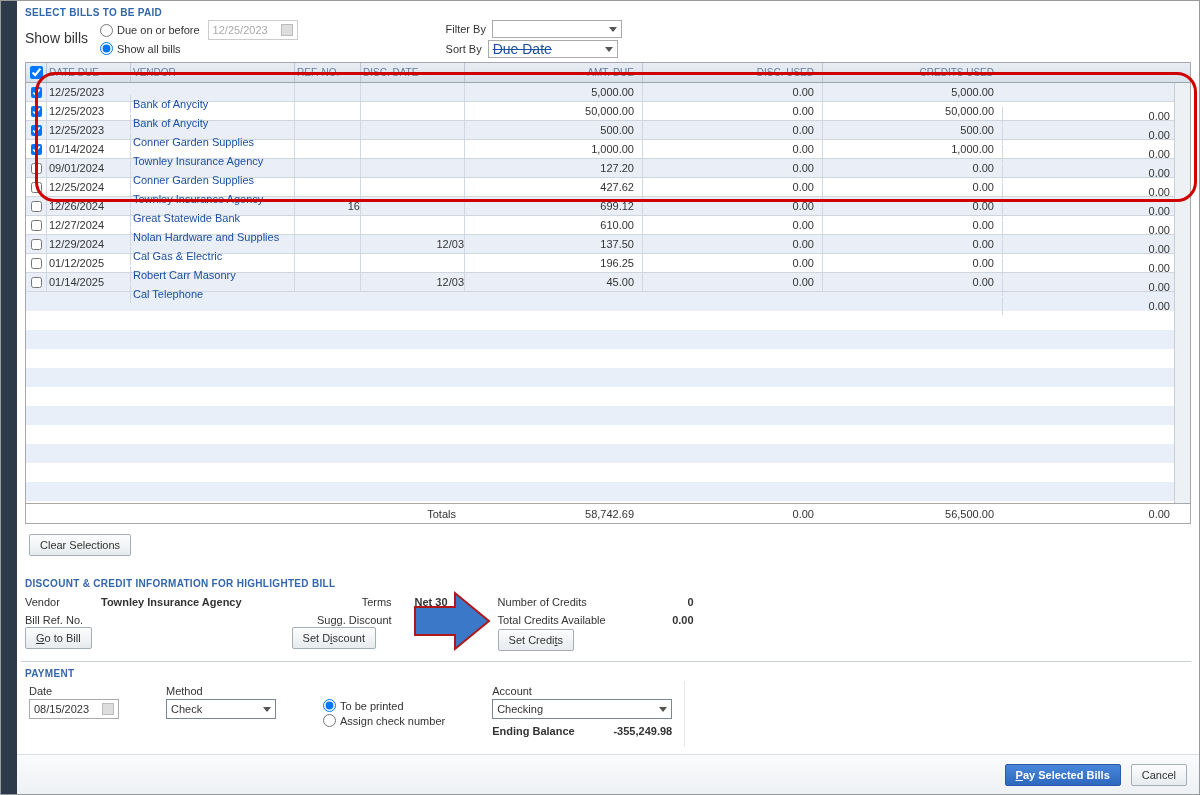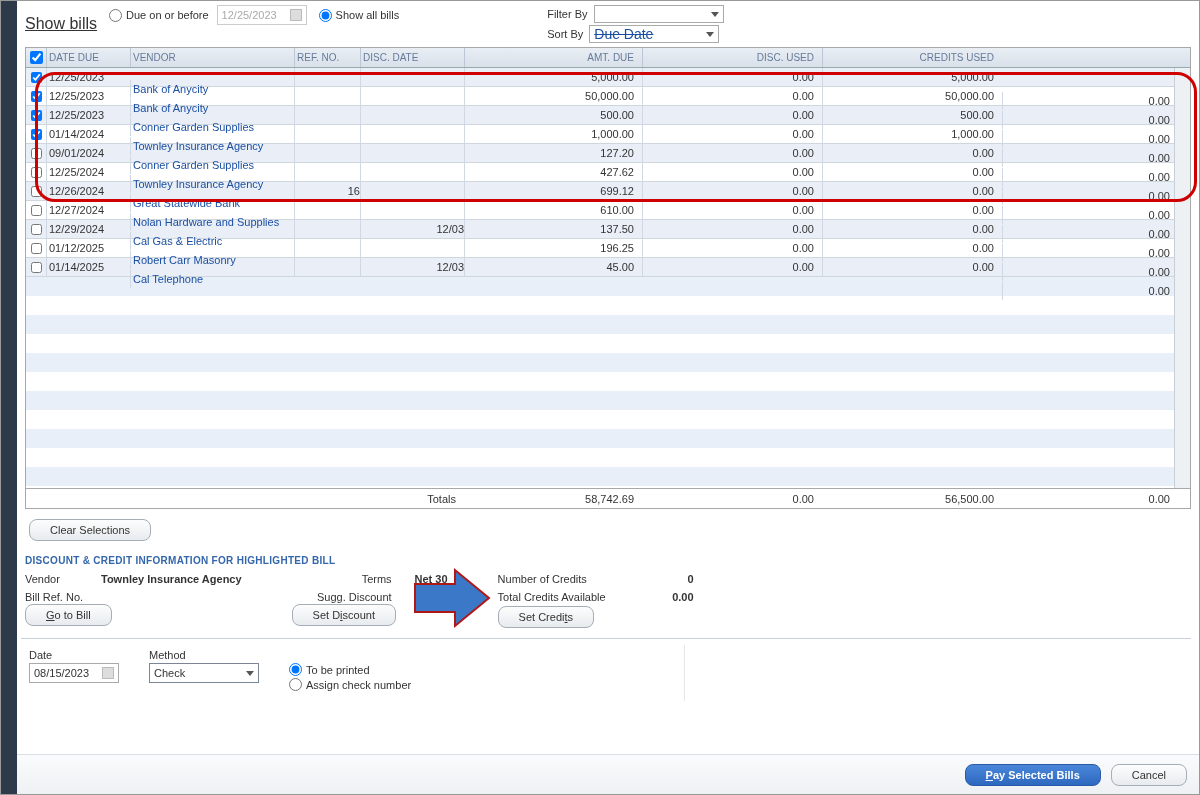--- a/index.html
+++ b/index.html
@@ -34,23 +34,23 @@
     font-weight: bold;
     letter-spacing: 0.3px;
     margin: 2px 0 2px 0;
   }
   
   .topfilter {
     display: flex;
     align-items: flex-start;
     gap: 8px;
   }
-  .showbills-lbl { font-size: 16px; color: #333; padding-top: 10px; text-decoration: underline;}
+  .showbills-lbl { font-size: 14px; color: #333; padding-top: 10px;}
   .radiocol {
-    display:flex; flex-direction:row; gap:12px; margin-left:4px;
+    display:flex; flex-direction:column; gap:2px; margin-left:4px;
   }
   .radio-row { display:flex; align-items:center; gap:4px; font-size:11px;}
   .radio-row input[type="radio"] { margin:0; }
   .date-disabled {
     display:inline-flex; align-items:center; gap:4px;
     border:1px solid #ccc; background:#fff; padding:0 4px; height:20px;
     color:#aaa; font-size:11px; width:90px; justify-content:space-between;
     margin-left:4px;
   }
   .cal-icon {
@@ -132,34 +132,34 @@
     align-items:center;
   }
   .totals-row .lbl { width:438px; text-align:right; padding-right:8px;}
   .totals-row .val { text-align:right; padding-right:8px;}
   .totals-row .v-amt { width:178px;}
   .totals-row .v-disc { width:180px;}
   .totals-row .v-cred { width:180px;}
   .totals-row .v-pay { width:176px;}
   .btn {
     display:inline-flex; align-items:center; justify-content:center;
-    height:22px; padding:0 20px;
+    height:22px; padding:0 10px;
     background:linear-gradient(#fdfdfd,#e7ebee);
-    border:1px solid #a5adb8; border-radius:8px;
+    border:1px solid #a5adb8; border-radius:2px;
     font-size:11px; color:#333;
   }
   .btn.primary {
     background:linear-gradient(#4a86d8,#2d68c0);
     border:1px solid #2a5aa8; color:#fff; font-weight:bold;
   }
   .btn .ul { text-decoration:underline;}
   .clr-sel { margin:10px 0 6px 4px;}
   
   .disc-panel {
-    margin-top:8px;
+    margin-top:16px;
   }
   .disc-grid {
     display:flex; gap:50px; align-items:flex-start; padding:2px 0 6px 0;
     position:relative;
   }
   .disc-col { font-size:11px;}
   .disc-col .kv { display:flex; gap:6px; height:18px; align-items:center;}
   .disc-col .k { width:70px; color:#333;}
   .disc-col .v { font-weight:bold;}
   .disc-col2 .kv .k { width:100px;text-align:right;}
@@ -168,21 +168,21 @@
   .disc-col3 .kv .v { font-weight:bold; text-align:right; min-width:50px; display:inline-block;}
   .setcred-wrap { margin-top:2px;}
   
   .big-arrow {
     position:absolute;
     z-index:60;
     pointer-events:none;
   }
   
   .pay-panel { margin-top:6px;}
-  .pay-grid { display:flex; gap:30px; border:1px solid #e5e8eb; padding:4px 8px 10px 4px; align-items:flex-start; width:660px; border-top:none; border-left:none; border-bottom:none; background:#fff;}
+  .pay-grid { display:flex; gap:47px; border:1px solid #e5e8eb; padding:4px 8px 10px 4px; align-items:flex-start; width:660px; border-top:none; border-left:none; border-bottom:none; background:#fff;}
   .pay-col { font-size:11px; display:flex; flex-direction:column; gap:2px;}
   .pay-col .hdr { color:#333;}
   .datebox {
     display:inline-flex; align-items:center; justify-content:space-between;
     border:1px solid #aaa; background:#fff; height:20px; width:90px; padding:0 4px;
   }
   .method-sel { width:110px; height:20px; border:1px solid #7a8696; background:#fff; display:flex; justify-content:space-between; align-items:center; padding:0 4px;}
   .acct-sel { width:180px; height:20px; border:1px solid #7a8696; background:#fff; display:flex; justify-content:space-between; align-items:center; padding:0 4px;}
   .endbal { font-weight:bold;}
   .endbal-val { font-weight:bold;}
@@ -198,20 +198,21 @@
     border-top:1px solid #c8d0da;
     margin:6px 0 4px -4px;
   }
 </style>
 </head>
 <body>
 
 <div class="app">
   <div class="leftbar"></div>
   <div class="content">
+    <div class="section-title">SELECT BILLS TO BE PAID</div>
 
     <div class="topfilter">
       <div class="showbills-lbl">Show bills</div>
       <div class="radiocol">
         <label class="radio-row">
           <input type="radio" name="sb" style="">
           <span>Due on or before</span>
           <span class="date-disabled">
             <span>12/25/2023</span>
             <span class="cal-icon"></span>
@@ -473,20 +474,21 @@
 
         <svg class="big-arrow" style="left:388px; top:-2px;" width="78" height="64" viewBox="0 0 78 64">
           <path d="M2 18 L42 18 L42 4 L76 32 L42 60 L42 46 L2 46 Z" fill="#3c78c8" stroke="#b01818" stroke-width="2"></path>
         </svg>
       </div>
     </div>
 
     <div class="sep-line"></div>
 
     <div class="pay-panel">
+      <div class="section-title">PAYMENT</div>
       <div class="pay-grid">
         <div class="pay-col">
           <span class="hdr">Date</span>
           <div class="datebox">
             <span>08/15/2023</span>
             <span class="cal-icon"></span>
           </div>
         </div>
         <div class="pay-col">
           <span class="hdr">Method</span>
@@ -498,20 +500,31 @@
         <div class="pay-col" style="padding-top:14px;">
           <label class="radio-row">
             <input type="radio" name="pm" checked="" style="">
             <span><span class="ul">T</span>o be printed</span>
           </label>
           <label class="radio-row">
             <input type="radio" name="pm" style="">
             <span><span class="ul">A</span>ssign check number</span>
           </label>
         </div>
+        <div class="pay-col">
+          <span class="hdr">Account</span>
+          <div class="acct-sel">
+            <span>Checking</span>
+            <span class="caret"></span>
+          </div>
+          <div style="display:flex; gap:20px; margin-top:4px; justify-content:space-between;">
+            <span class="endbal">Ending Balance</span>
+            <span class="endbal-val">-355,249.98</span>
+          </div>
+        </div>
       </div>
     </div>
 
     <div class="footer">
       <div class="btn primary">
           <span class="ul">P</span>
           <span>ay Selected Bills</span>
         </div>
       <div class="btn">Cancel</div>
     </div>

